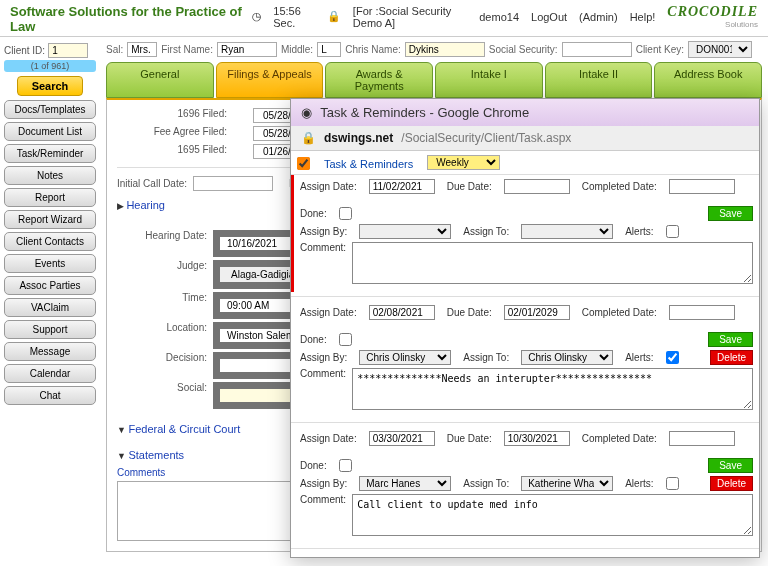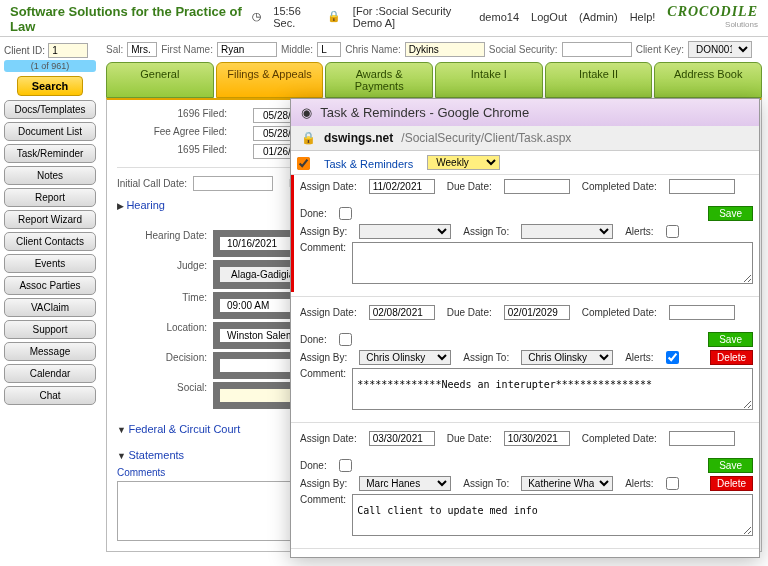--- a/index.html
+++ b/index.html
@@ -78,21 +78,21 @@
   .task-block { border-left: 3px solid transparent; padding:4px 6px 8px 6px; font-size:10px; }
   .task-block.red-edge { border-left-color:#e30000; }
   .task-row { display:flex; align-items:center; gap:12px; margin-bottom:3px; flex-wrap:wrap;}
   .task-row label { color:#333; }
   .task-row input[type=text] { border:1px solid #888; font-size:10px; padding:1px 3px; width:66px; }
   .task-row select { border:1px solid #888; font-size:10px; padding:0 2px; width:92px;}
   .task-row input[type=checkbox]{ }
   .save-btn { background:#27b500; color:#fff; border:1px solid #1a7a00; font-size:10px; padding:1px 10px; margin-left:auto;}
   .delete-btn { background:#e30000; color:#fff; border:1px solid #a00000; font-size:10px; padding:1px 6px; margin-left:auto;}
   .task-comment { display:flex; gap:6px; }
-  .task-comment textarea { flex:1; border:1px solid #888; height:42px; font-family:monospace; font-size:10px; padding:10px 4px; resize:both;}
+  .task-comment textarea { flex:1; border:1px solid #888; height:42px; font-family:monospace; font-size:10px; padding:4px 4px; resize:both;}
   .task-sep { border:none; border-top:1px solid #ddd; margin:4px 0; }
 </style>
 </head>
 <body>
 
 <div class="app-header">
   <div class="app-title-block">
     <div class="title">Software Solutions for the Practice of Law</div>
   </div>
   <div class="header-right">

